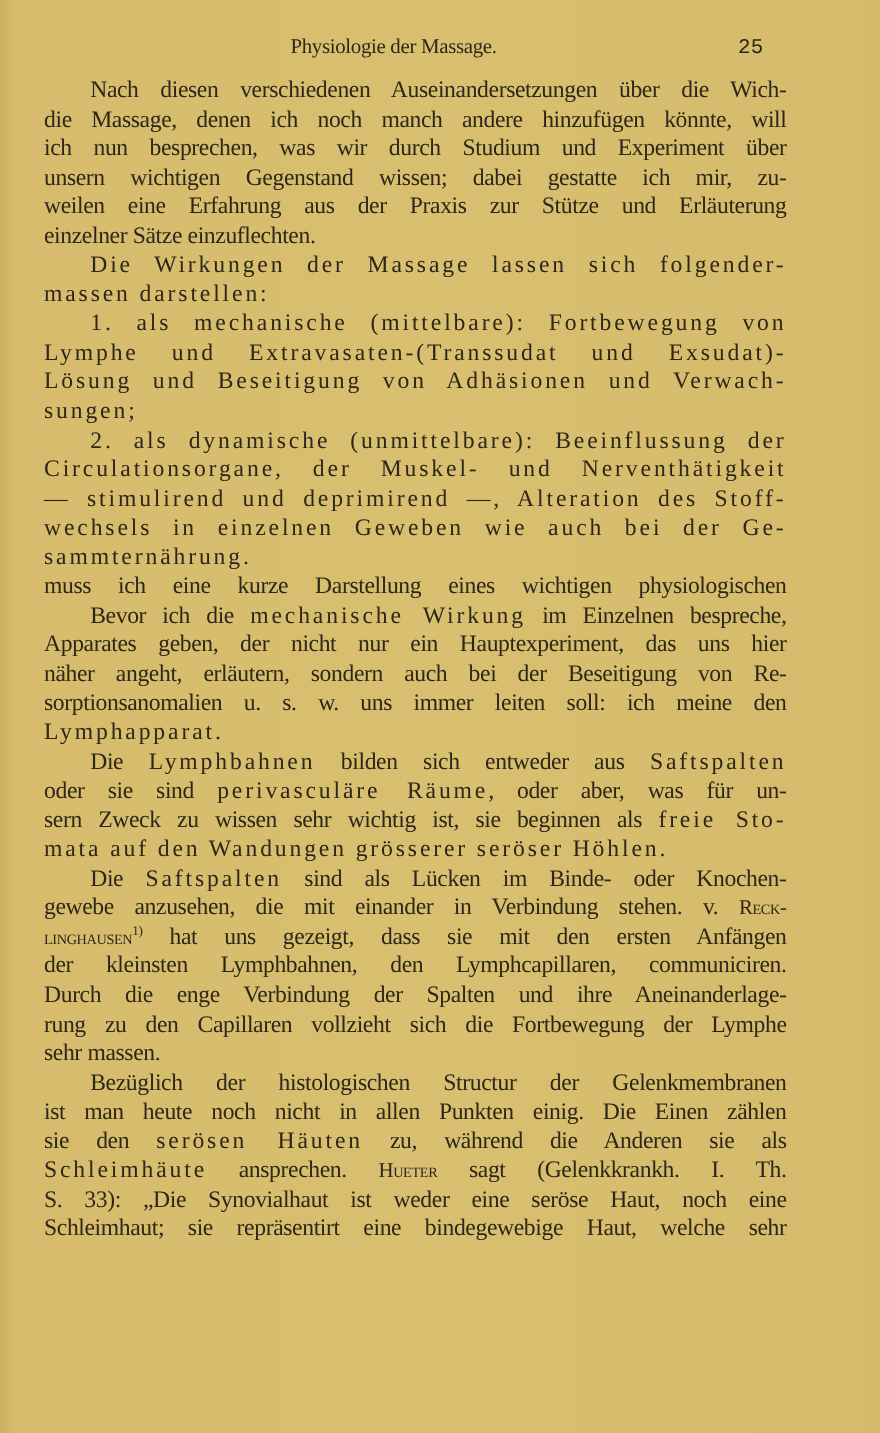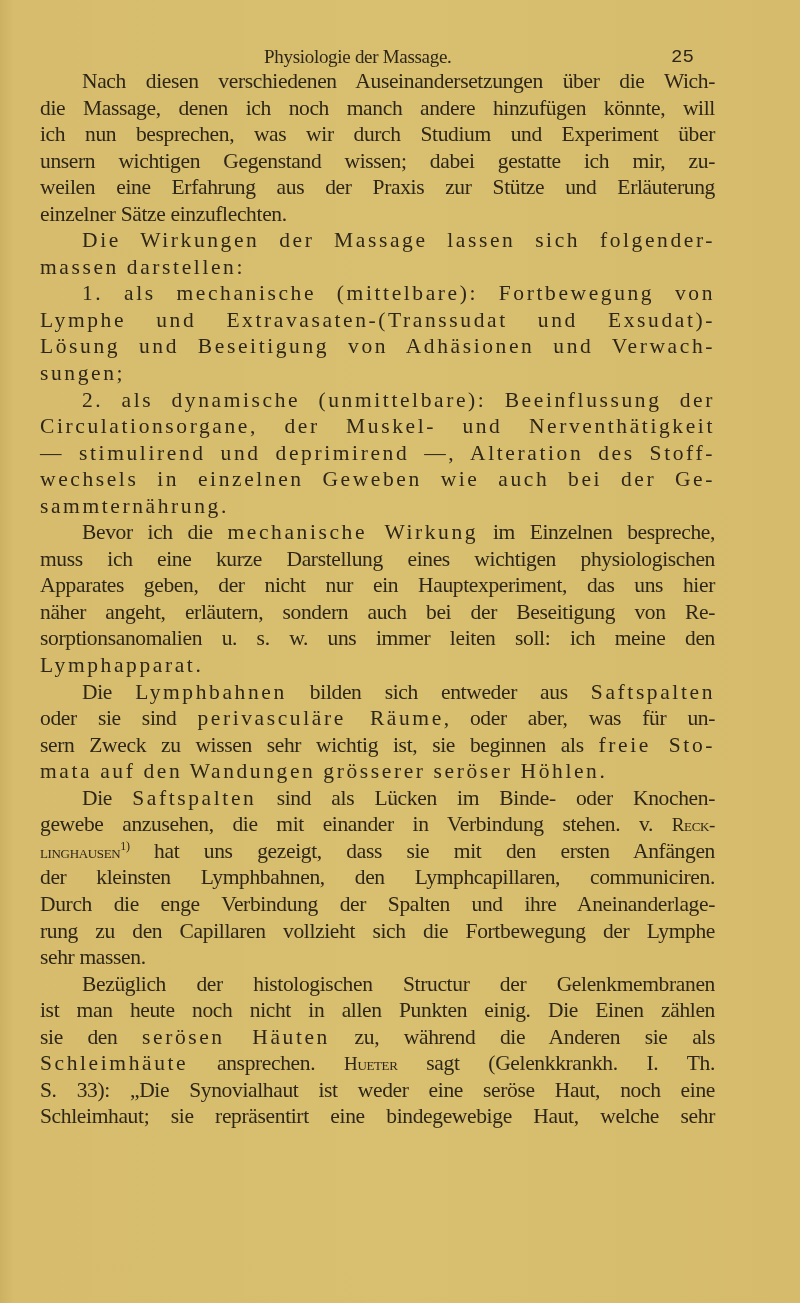--- a/index.html
+++ b/index.html
@@ -5,21 +5,21 @@
   html, body { margin:0; padding:0; }
   body {
     width:800px; height:1303px; overflow:hidden;
     background:#d6bc6c;
     background-image: linear-gradient(90deg, #cdb163 0px, #d6bc6c 14px, #d8c070 400px, #d5bb6b 800px);
     font-family:"DejaVu Serif", "Liberation Serif", serif;
     color:#2e2618;
     position:relative;
   }
   .header {
-    position:absolute; top:46px; left:0; width:800px; height:30px;
+    position:absolute; top:32px; left:0; width:800px; height:30px;
   }
   .running-title {
     position:absolute; left:264px; top:0; font-size:19px; letter-spacing:-0.3px;
     font-family:"Liberation Serif", serif;
   }
   .page-number {
     position:absolute; left:671px; top:0; font-size:19px;
     font-family:Liberation Mono, monospace;
   }
   .body-text {
@@ -57,22 +57,22 @@
     <div class="line last"><span class="spaced">massen darstellen:</span></div>
     <div class="line indent"><span class="spaced">1. als mechanische (mittelbare): Fortbewegung von</span></div>
     <div class="line"><span class="spaced">Lymphe und Extravasaten-(Transsudat und Exsudat)-</span></div>
     <div class="line"><span class="spaced">Lösung und Beseitigung von Adhäsionen und Verwach-</span></div>
     <div class="line last"><span class="spaced">sungen;</span></div>
     <div class="line indent"><span class="spaced">2. als dynamische (unmittelbare): Beeinflussung der</span></div>
     <div class="line"><span class="spaced">Circulationsorgane, der Muskel- und Nerventhätigkeit</span></div>
     <div class="line"><span class="spaced">— stimulirend und deprimirend —, Alteration des Stoff-</span></div>
     <div class="line"><span class="spaced">wechsels in einzelnen Geweben wie auch bei der Ge-</span></div>
     <div class="line last"><span class="spaced">sammternährung.</span></div>
+    <div class="line"><span>muss ich eine kurze Darstellung eines wichtigen physiologischen</span></div>
     <div class="line indent"><span>Bevor ich die </span><span class="spaced">mechanische Wirkung</span><span> im Einzelnen bespreche,</span></div>
-    <div class="line"><span>muss ich eine kurze Darstellung eines wichtigen physiologischen</span></div>
     <div class="line"><span>Apparates geben, der nicht nur ein Hauptexperiment, das uns hier</span></div>
     <div class="line"><span>näher angeht, erläutern, sondern auch bei der Beseitigung von Re-</span></div>
     <div class="line"><span>sorptionsanomalien u. s. w. uns immer leiten soll: ich meine den</span></div>
     <div class="line last"><span class="spaced">Lymphapparat.</span></div>
     <div class="line indent"><span>Die </span><span class="spaced">Lymphbahnen</span><span> bilden sich entweder aus </span><span class="spaced">Saftspalten</span></div>
     <div class="line"><span>oder sie sind </span><span class="spaced">perivasculäre Räume</span><span>, oder aber, was für un-</span></div>
     <div class="line"><span>sern Zweck zu wissen sehr wichtig ist, sie beginnen als </span><span class="spaced">freie Sto-</span></div>
     <div class="line last"><span class="spaced">mata auf den Wandungen grösserer seröser Höhlen.</span></div>
     <div class="line indent"><span>Die </span><span class="spaced">Saftspalten</span><span> sind als Lücken im Binde- oder Knochen-</span></div>
     <div class="line"><span>gewebe anzusehen, die mit einander in Verbindung stehen.  v. </span><span class="sc">Reck-</span></div>

